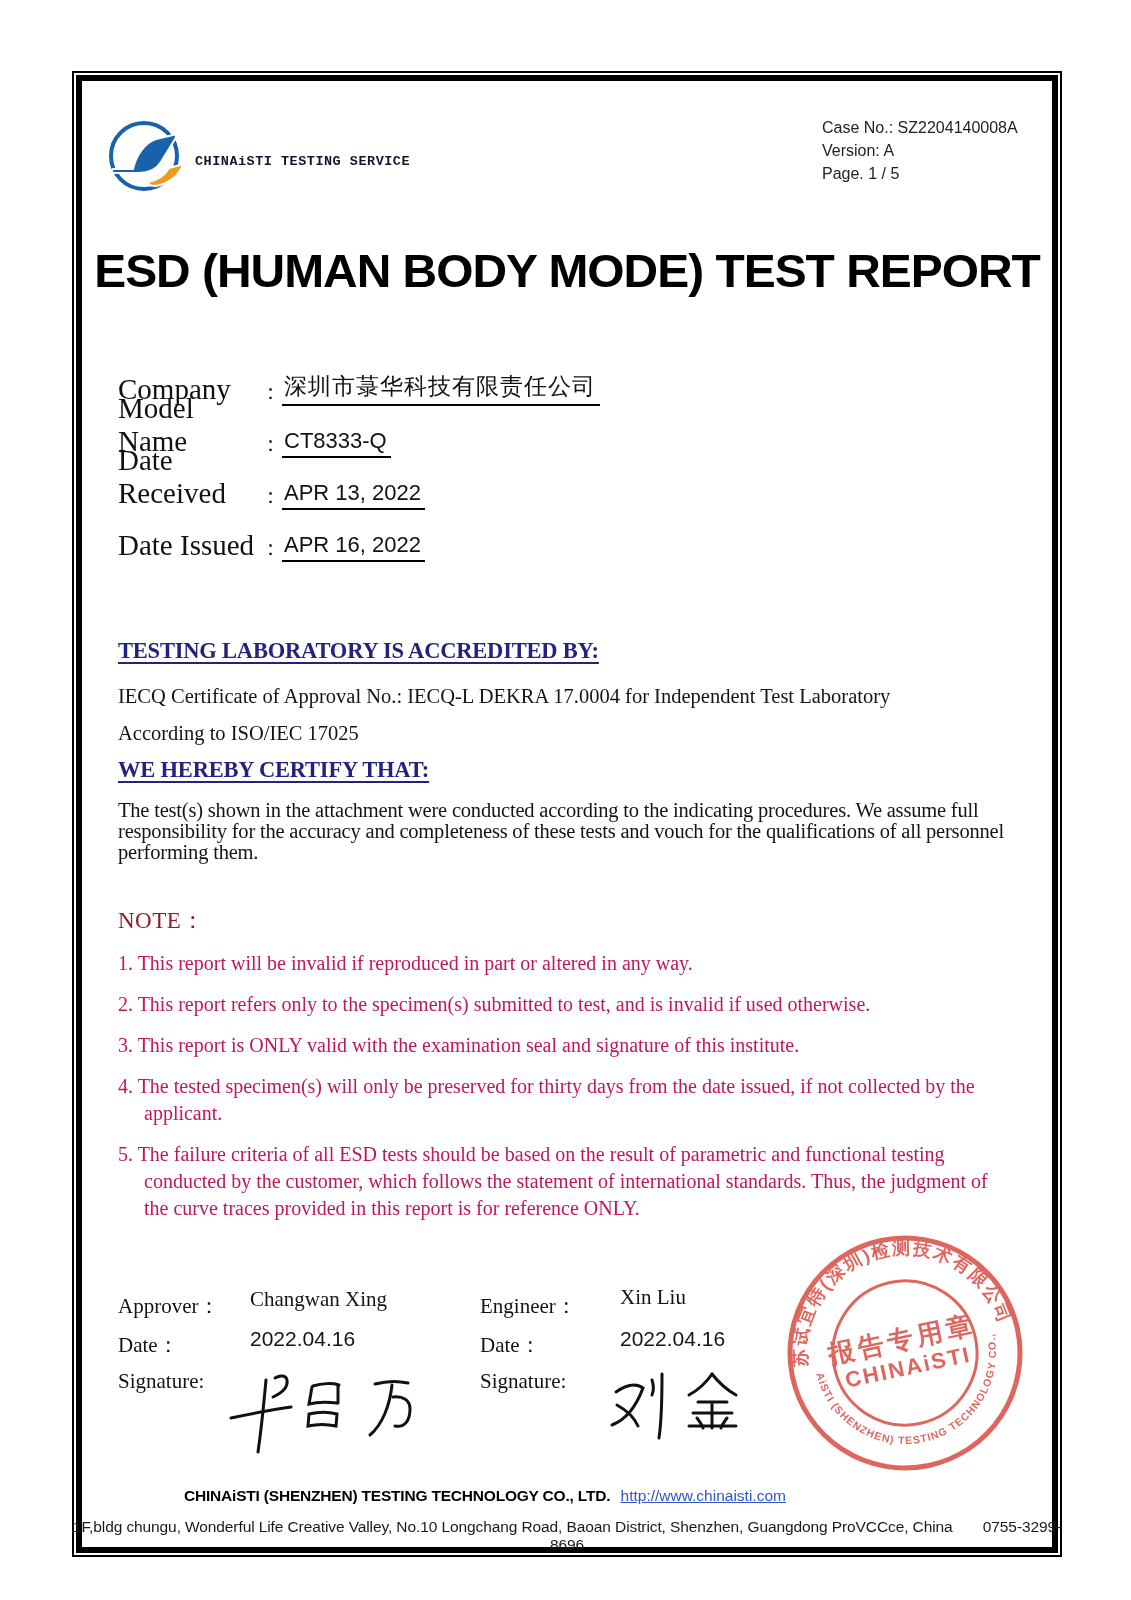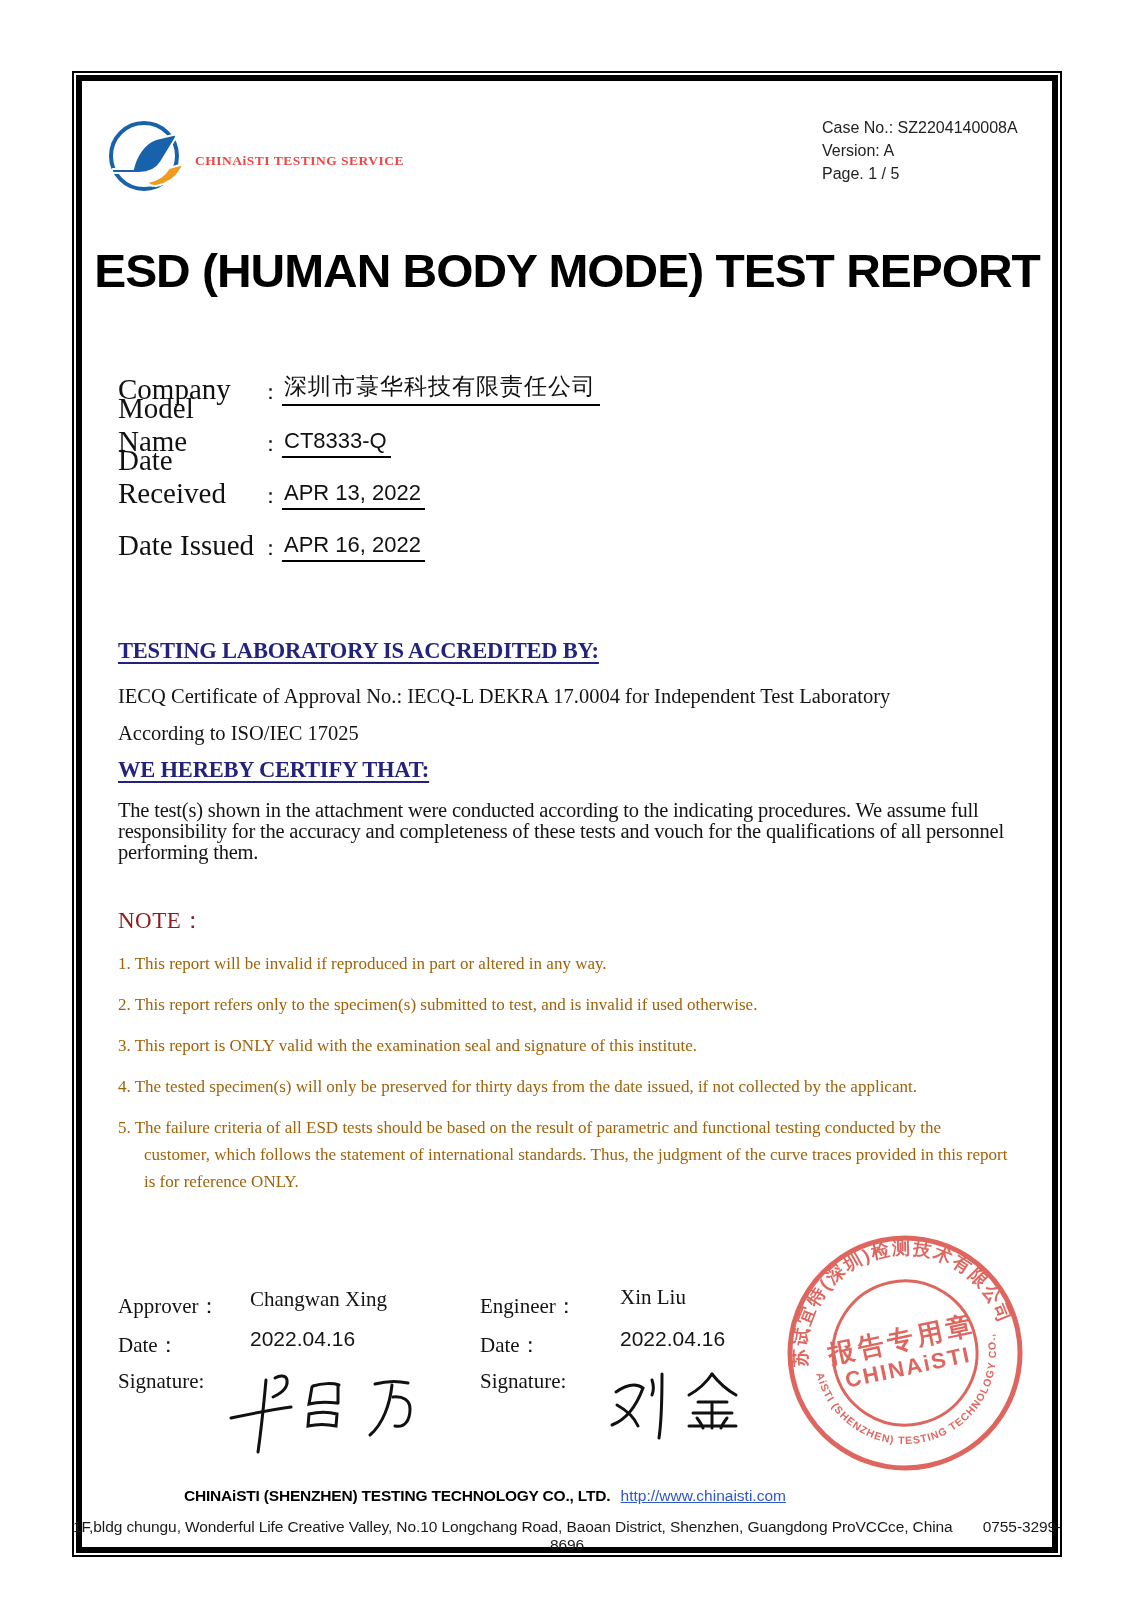--- a/index.html
+++ b/index.html
@@ -7,40 +7,40 @@
     width:1131px;height:1600px;position:relative;background:#ffffff;
     font-family:"Liberation Serif", serif;color:#111;overflow:hidden;
   }
   
   .frame-outer{position:absolute;left:72px;top:71px;width:986px;height:1482px;border:2px solid #000;}
   .frame-inner{position:absolute;left:2px;top:2px;right:2px;bottom:2px;border:6px solid #000;}
   
   .logo{position:absolute;left:103px;top:112px;display:flex;align-items:center;}
   .logo-text{margin-left:10px;}
   .logo-cn{font-family:"Liberation Sans",sans-serif;font-weight:bold;font-size:40px;color:#1862ab;letter-spacing:4px;line-height:42px;}
-  .logo-en{font-family:Liberation Serif, serif;font-weight:bold;font-size:13.5px;color:#ef4444;letter-spacing:.5px;margin-top:12px;}
+  .logo-en{font-family:Liberation Mono, monospace;font-weight:bold;font-size:13.5px;color:#0f172a;letter-spacing:.5px;margin-top:12px;}
   .caseinfo{position:absolute;left:822px;top:116px;font-family:"Liberation Sans",sans-serif;font-size:16px;line-height:23px;color:#222;}
   
   .title{position:absolute;left:72px;top:243px;width:990px;text-align:center;
     font-family:"Liberation Sans",sans-serif;font-weight:bold;font-size:47px;letter-spacing:-1px;color:#000;
     transform:scaleX(1.02);}
   
   .fields{position:absolute;left:118px;top:368px;}
   .field-row{display:flex;align-items:flex-end;height:38px;margin-bottom:14px;}
   .field-label{width:142px;font-size:29px;}
   .field-colon{width:22px;font-size:21px;}
   .field-value{font-family:"Liberation Sans",sans-serif;font-size:22px;border-bottom:2px solid #000;padding:0 4px 2px 2px;}
   .field-value.cn{font-size:23px;letter-spacing:1px;}
   
   .sec-heading{position:absolute;left:118px;font-size:22.5px;font-weight:bold;color:#23237d;
     text-decoration:underline;text-decoration-thickness:2px;text-underline-offset:4px;letter-spacing:-0.2px;}
   .body-text{position:absolute;left:118px;font-size:20.5px;color:#141414;}
   .note-heading{position:absolute;left:118px;top:905px;font-size:23px;font-weight:normal;color:#8e1c1c;letter-spacing:.5px;}
   .note-list{position:absolute;left:118px;top:950px;width:892px;}
-  .note-item{font-size:17px;line-height:27px;margin-bottom:14px;padding-left:26px;text-indent:-26px;color:#a16207;}
+  .note-item{font-size:20px;line-height:27px;margin-bottom:14px;padding-left:26px;text-indent:-26px;color:#be185d;}
   
   .signoff-label{position:absolute;font-size:21px;color:#141414;}
   .signoff-value{position:absolute;font-size:21px;color:#141414;}
   .signoff-value.sans{font-family:"Liberation Sans",sans-serif;}
   .sig-svg{position:absolute;}
   
   .stamp{position:absolute;left:780px;top:1228px;width:250px;height:250px;transform:rotate(-12deg);opacity:.92;}
   
   .footer-line1{position:absolute;left:72px;top:1487px;width:826px;text-align:center;
     font-family:"Liberation Sans",sans-serif;font-size:15.5px;color:#000;}

